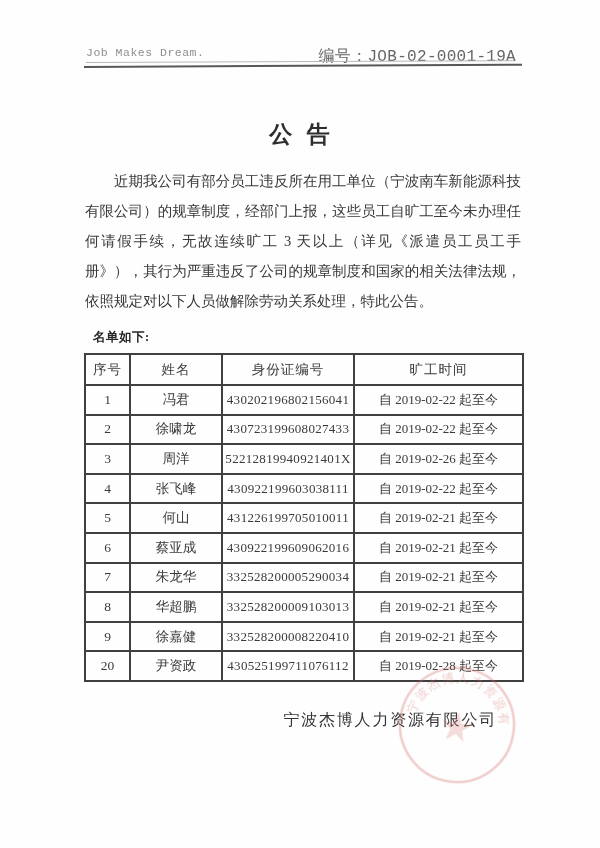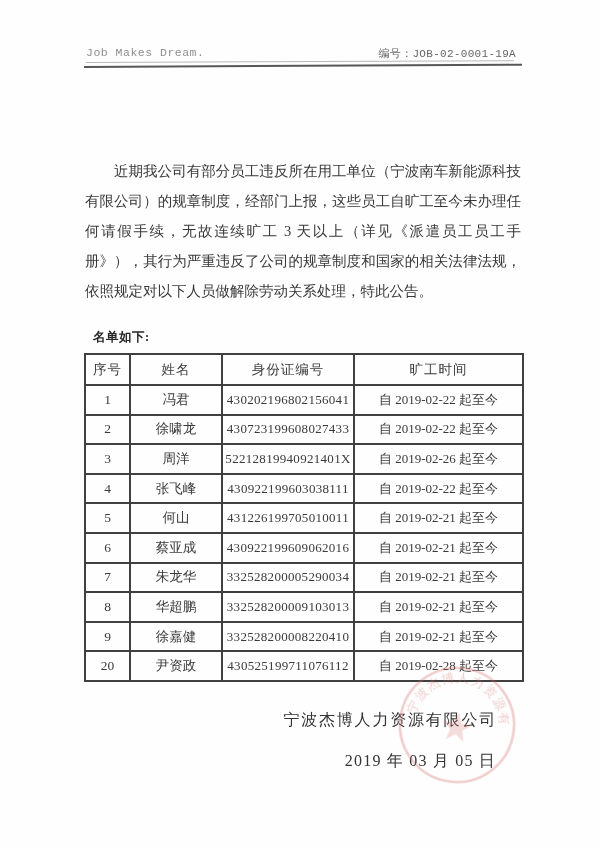--- a/index.html
+++ b/index.html
@@ -9,38 +9,38 @@
   }
   
   .hdr-slogan {
     position:absolute; left:86px; top:46px;
     font-family:"Liberation Mono","DejaVu Sans Mono",monospace;
     font-size:11.5px; color:#8f8f8f; letter-spacing:0.5px;
   }
   .hdr-number {
     position:absolute; right:84px; top:46px;
     font-family:"Liberation Mono","DejaVu Sans Mono",monospace;
-    font-size:11px; color:#666; letter-spacing:0.3px;
+    font-size:16px; color:#666; letter-spacing:0.3px;
   }
   .rule-thin {
     position:absolute; left:86px; width:428px; top:62px; height:1px;
     background:#b8b8b8; transform:rotate(-0.25deg); transform-origin:left center;
   }
   .rule-thick {
     position:absolute; left:84px; width:438px; top:66px; height:2px;
     background:#575757; transform:rotate(-0.3deg); transform-origin:left center;
   }
   
   .doc-title {
     position:absolute; left:0; top:119px; width:100%; text-align:center;
     font-size:23px; font-weight:bold; color:#2d2d2d; white-space:pre; letter-spacing:1px;
   }
   
   .paragraph {
-    position:absolute; left:85px; top:156px; width:436px;
+    position:absolute; left:85px; top:166px; width:436px;
     font-size:14.5px; line-height:30px; color:#383838;
     text-align:justify; text-indent:2em;
   }
   .list-label {
     position:absolute; left:93px; top:329px;
     font-size:12.5px; font-weight:bold; color:#262626; letter-spacing:0.5px;
   }
   
   .roster {
     position:absolute; left:84px; top:353px; width:438px;
@@ -72,20 +72,21 @@
 </head>
 <body>
 
 <div class="page">
 
   <div class="hdr-slogan">Job Makes Dream.</div>
   <div class="hdr-number"><span>编号：</span><span>JOB-02-0001-19A</span></div>
   <div class="rule-thin"></div>
   <div class="rule-thick"></div>
 
+  <div class="doc-title">公  告</div>
 
   <div class="paragraph">近期我公司有部分员工违反所在用工单位（宁波南车新能源科技有限公司）的规章制度，经部门上报，这些员工自旷工至今未办理任何请假手续，无故连续旷工 3 天以上（详见《派遣员工员工手册》），其行为严重违反了公司的规章制度和国家的相关法律法规，依照规定对以下人员做解除劳动关系处理，特此公告。</div>
   <div class="list-label">名单如下:</div>
 
   <table class="roster">
     <colgroup>
       <col style="width:45px">
         <col style="width:92px">
         <col style="width:132px">
         <col style="width:169px">
@@ -156,21 +157,20 @@
         <tr>
           <td>20</td>
           <td>尹资政</td>
           <td>430525199711076112</td>
           <td>自 2019-02-28 起至今</td>
         </tr>
       </tbody>
   </table>
 
   <div class="company-sign">宁波杰博人力资源有限公司</div>
-  <div class="issue-date">2019 年 03 月 05 日</div>
 
   <svg class="seal" viewBox="0 0 126 126">
     <circle cx="63" cy="63" r="57" fill="none" stroke="#d06a64" stroke-width="2.6" opacity="0.38"></circle>
     <path id="sealArc" d="M 20,63 A 43,43 0 1 1 106,63" fill="none"></path>
     <text font-size="12.5" fill="#d06a64" opacity="0.40" letter-spacing="1.5" font-family="Liberation Serif, DejaVu Serif, serif">
       <textPath href="#sealArc" startOffset="4">宁波杰博人力资源有限公司</textPath>
     </text>
     <polygon points="63,50 67,61 78,61 69,68 72,79 63,72 54,79 57,68 48,61 59,61" fill="#d06a64" opacity="0.28"></polygon>
   </svg>
 

